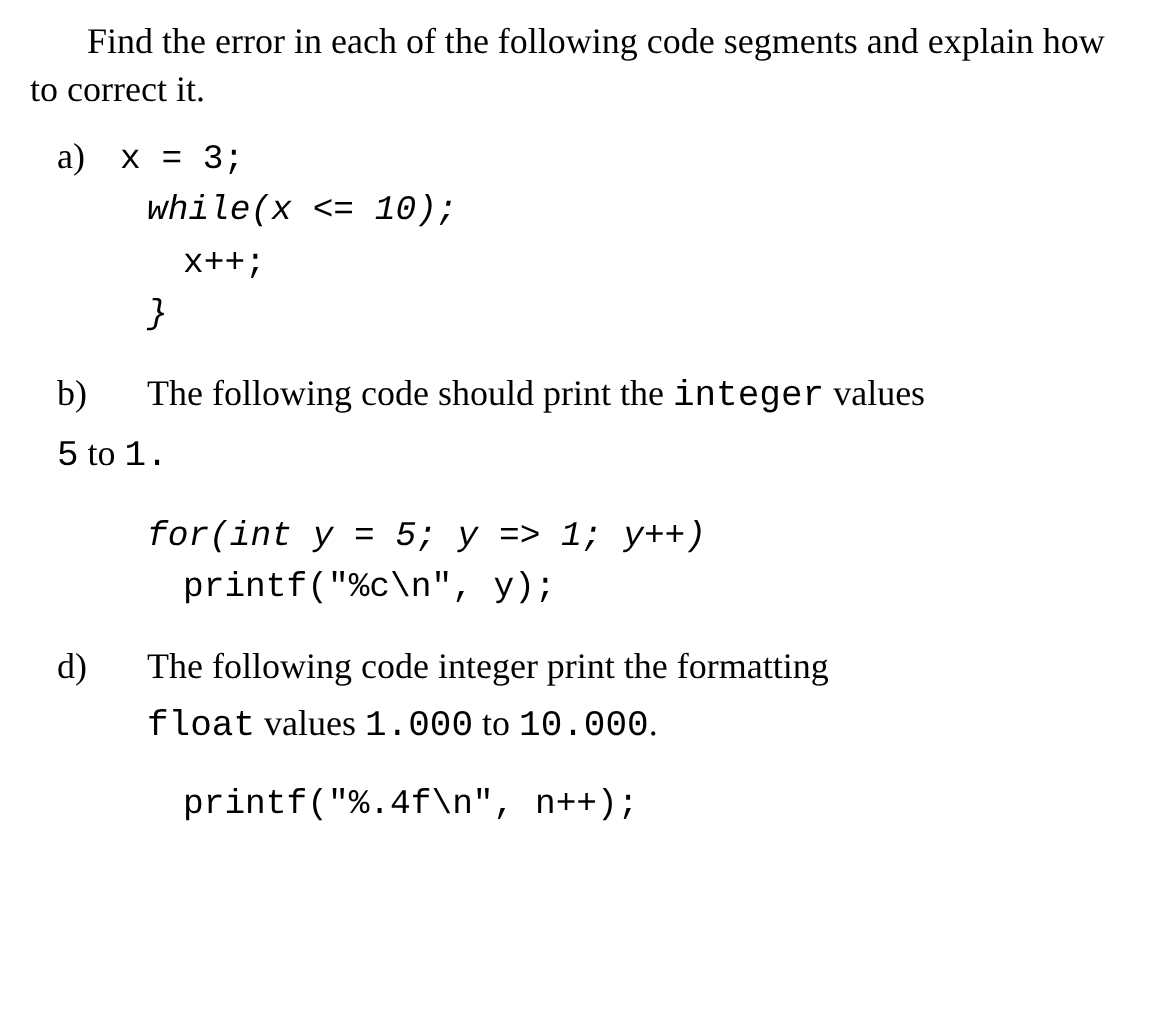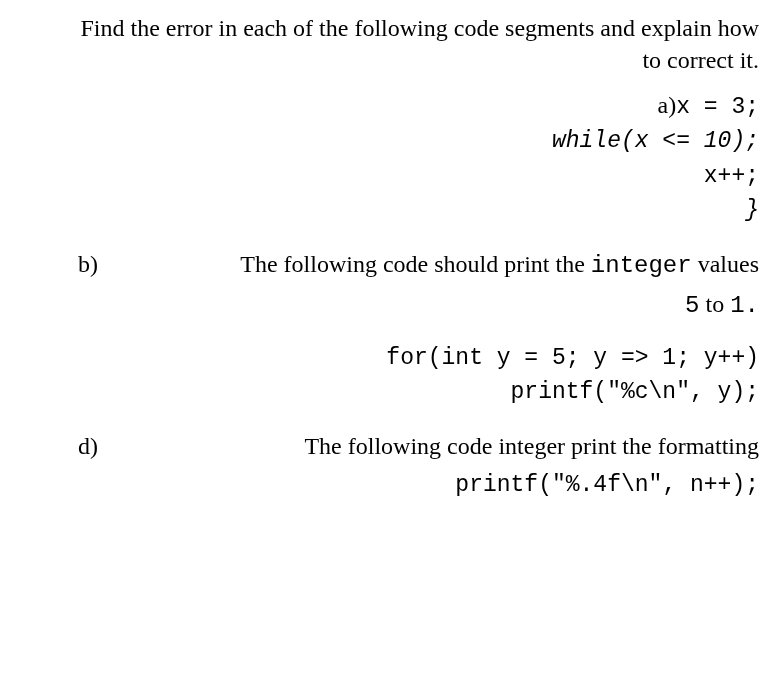--- a/index.html
+++ b/index.html
@@ -1,19 +1,18 @@
 <!DOCTYPE html>
 <html><head>
   <meta charset="utf-8">
   <style>
     * {
       margin: 0;
       padding: 0;
       box-sizing: border-box;
-      text-align: right;
     }
     body {
       width: 779px;
       height: 685px;
       background: #ffffff;
       font-family: "Times New Roman", serif;
       font-size: 24px;
       color: #000000;
       padding: 12px 20px;
       line-height: 1.35;
@@ -40,20 +39,21 @@
     }
     .code-indent-1 {
       padding-left: 78px;
       font-style: italic;
     }
     .code-indent-2 {
       padding-left: 102px;
     }
     .code-indent-0 {
       padding-left: 78px;
+      font-style: italic;
     }
     .inline-code {
       font-family: Liberation Mono, monospace;
     }
     .desc-row {
       display: flex;
       margin-bottom: 6px;
     }
     .desc-label {
       width: 78px;
@@ -97,14 +97,17 @@
   </div>
   <span class="code code-indent-0">for(int y = 5; y =&gt; 1; y++)</span>
   <span class="code code-indent-2">printf("%c\n", y);</span>
 </div>
 
 <div class="part">
   <div class="desc-row">
     <span class="desc-label">d)</span>
     <span class="desc-text">The following code integer print the formatting</span>
   </div>
+  <div class="sub-line-indent">
+    <span class="inline-code">float</span><span> values </span><span class="inline-code">1.000</span><span> to </span><span class="inline-code">10.000</span><span>.</span>
+  </div>
   <span class="code code-indent-2">printf("%.4f\n", n++);</span>
 </div>
 
 </body></html>

